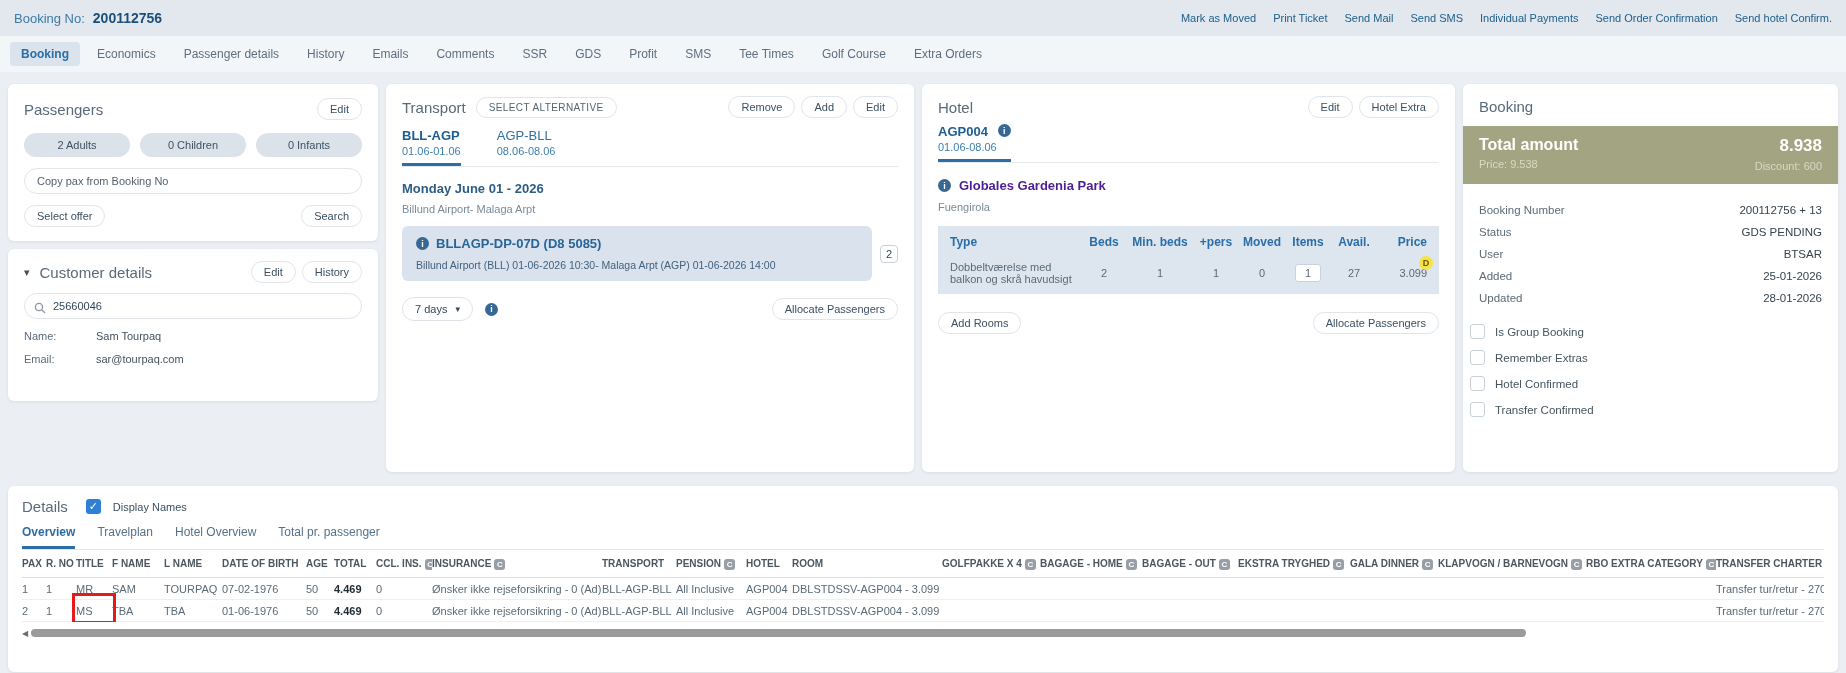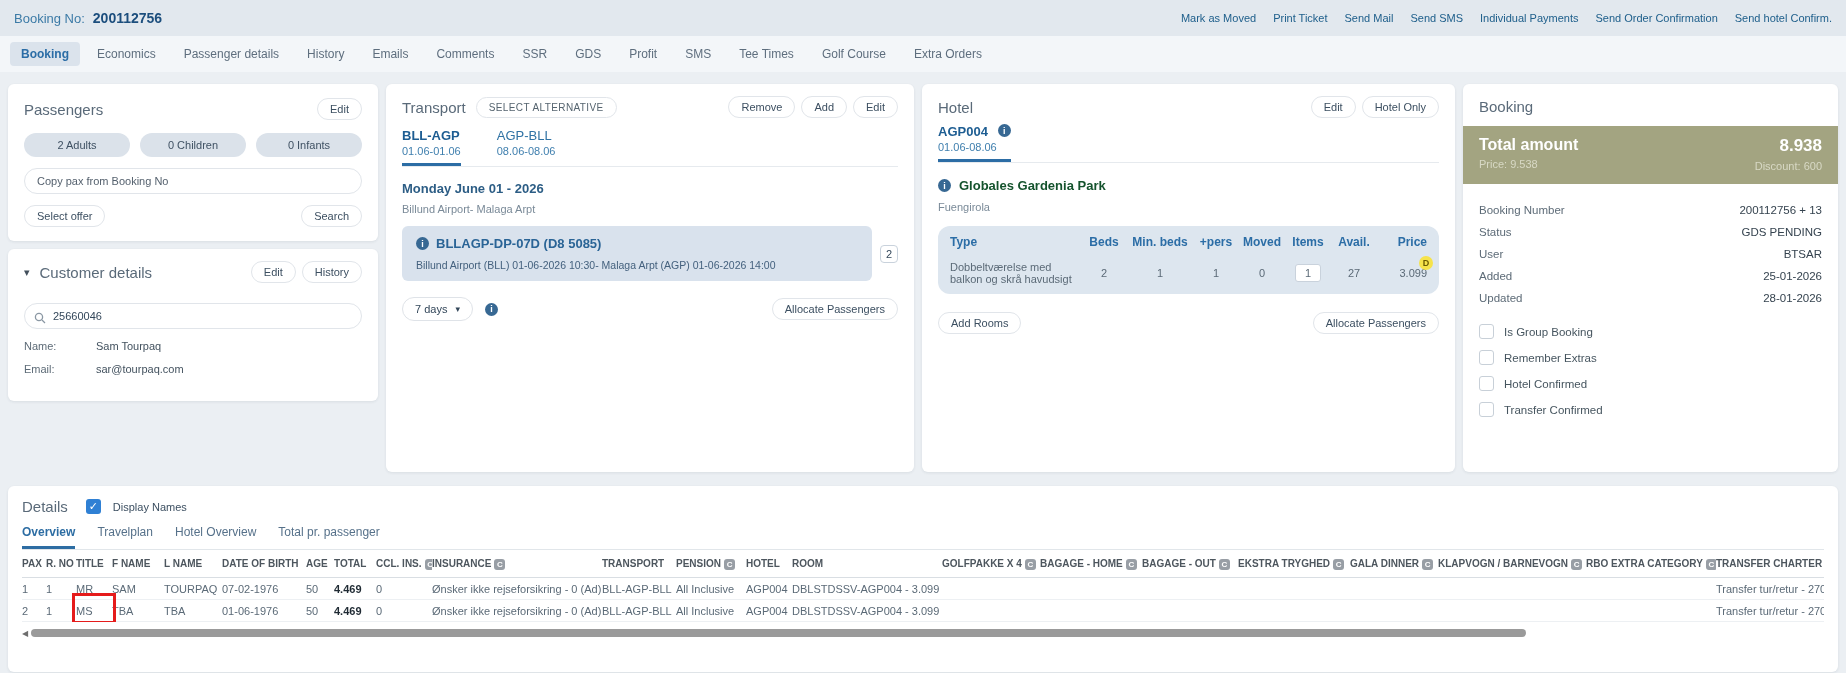--- a/index.html
+++ b/index.html
@@ -39,21 +39,21 @@
   
   .count-row { display:flex; gap:10px; margin-top:13px; }
   .count-pill { flex:1; background:#dbe2ea; border-radius:13px; padding:6px 0; font-size:11px; color:#3f5163; text-align:center; cursor:pointer; }
   .copy-input { margin-top:11px; width:100%; border:1px solid #e1e5ea; border-radius:15px; padding:6px 12px; font-size:11px; color:#4a5a68; font-family:"Liberation Sans",sans-serif; outline:none; }
   .copy-input::placeholder { color:#55616e; opacity:1; }
   .pass-bottom { display:flex; justify-content:space-between; margin-top:11px; }
 
   
   .cust-hdr-left { display:flex; align-items:center; gap:10px; }
   .chev { color:#43505c; font-size:11px; }
-  .search-wrap { position:relative; margin-top:20px;text-decoration:underline; }
+  .search-wrap { position:relative; margin-top:10px;text-decoration:underline; }
   .search-input { width:100%; border:1px solid #e1e5ea; border-radius:15px; padding:6px 12px 6px 28px; font-size:11px; color:#33475a; font-family:"Liberation Sans",sans-serif; outline:none; }
   .search-icon { position:absolute; left:10px; top:7px; }
   .kv-row { display:flex; margin-top:11px; font-size:11px; }
   .kv-row .k { width:72px; color:#5d6b77; }
   .kv-row .v { color:#43525f; }
 
   
   .trans-hdr-left { display:flex; align-items:center; gap:10px; }
   .legs-row { display:flex; gap:36px; margin-top:10px; border-bottom:1px solid #e6eaee; }
   .leg { padding-bottom:6px; cursor:pointer; }
@@ -75,23 +75,23 @@
   .select-pill { border:1px solid #dfe3e8; border-radius:15px; padding:5px 12px; font-size:11px; color:#33475a; display:inline-flex; align-items:center; gap:8px; cursor:pointer; background:#fff; }
   .select-pill .sel-chev { font-size:9px; color:#33475a; }
 
   
   .hotel-tab-row { border-bottom:1px solid #e6eaee; margin-top:6px; display:flex; }
   .hotel-tab { padding-bottom:6px; border-bottom:3px solid #2c6da5; cursor:pointer; }
   .hotel-tab .code-line { display:flex; align-items:flex-start; gap:10px; }
   .hotel-tab .code { font-size:13px; font-weight:bold; color:#1d5d92; }
   .hotel-tab .dates { font-size:11px; color:#3f7fae; margin-top:2px; }
   .hotel-name-row { display:flex; align-items:center; gap:8px; margin-top:15px; }
-  .hotel-name { font-size:13px; font-weight:bold; color:#14532d; }
+  .hotel-name { font-size:13px; font-weight:bold; color:#4c1d95; }
   .hotel-city { margin-top:8px; font-size:11px; color:#7a8a98; }
-  .room-block { margin-top:13px; background:#dde6ef; border-radius:12px; padding:9px 12px; }
+  .room-block { margin-top:13px; background:#dde6ef; border-radius:0; padding:9px 12px; }
   .room-grid { display:flex; align-items:center; }
   .room-grid .c-type { flex:1; }
   .room-grid .c-n { width:46px; text-align:center; }
   .room-grid .c-minbeds { width:66px; }
   .room-grid .c-price { width:50px; text-align:right; position:relative; }
   .room-head { font-size:12px; font-weight:bold; color:#2b6da6; }
   .room-data { margin-top:12px; font-size:11px; color:#5b6a77; }
   .items-input { background:#fff; border:1px solid #c9d2dc; border-radius:3px; width:26px; height:18px; display:inline-flex; align-items:center; justify-content:center; margin:0 auto; cursor:text; }
   .d-badge { position:absolute; top:-11px; right:-6px; width:14px; height:14px; border-radius:50%; background:#f6e34b; color:#6b5b00; font-size:9px; font-weight:bold; display:flex; align-items:center; justify-content:center; }
   .hotel-bottom { display:flex; justify-content:space-between; margin-top:18px; }
@@ -100,21 +100,21 @@
   .booking-title { padding:14px 16px 0 16px; }
   .total-banner { margin-top:11px; background:#a3a481; padding:10px 16px 12px 16px; display:flex; justify-content:space-between; }
   .tb-left .t1 { color:#fff; font-size:16px; font-weight:bold; }
   .tb-left .t2, .tb-right .t2 { color:#d8d9c5; font-size:11px; margin-top:4px; }
   .tb-right { text-align:right; }
   .tb-right .t1 { color:#fff; font-size:17px; font-weight:bold; }
   .bk-fields { padding:20px 16px 0 16px; }
   .bk-field { display:flex; justify-content:space-between; margin-bottom:10px; font-size:11.5px; }
   .bk-field .k { color:#5d6b77; }
   .bk-field .v { color:#35434f; }
-  .bk-checks { padding:10px 16px; }
+  .bk-checks { padding:10px 7px; }
   .chk-row { display:flex; align-items:center; gap:10px; margin-bottom:11px; cursor:pointer; }
   .chk-box { width:15px; height:15px; border:1px solid #c8d0d8; border-radius:3px; background:#fff; }
   .chk-label { font-size:11.5px; color:#46555f; }
 
   
   .details-card { margin:14px 8px 0 8px; height:186px; padding:12px 14px; position:relative; overflow:hidden; }
   .details-hdr { display:flex; align-items:center; gap:10px; }
   .details-title { margin-right:8px; }
   .chk-checked { width:15px; height:15px; border-radius:3px; background:#2f80d4; color:#fff; font-size:11px; display:flex; align-items:center; justify-content:center; }
   .disp-label { font-size:11px; color:#3c4f61; margin-left:2px; }
@@ -265,21 +265,21 @@
         </div>
         <button class="pill-btn">Allocate Passengers</button>
       </div>
     </div>
 
     <div class="card hotel-card">
       <div class="hdr-row">
         <span class="card-title">Hotel</span>
         <div class="btn-group">
           <button class="pill-btn">Edit</button>
-          <button class="pill-btn">Hotel Only</button>
+          <button class="pill-btn">Hotel Extra</button>
         </div>
       </div>
       <div class="hotel-tab-row">
         <div class="hotel-tab">
           <div class="code-line">
             <span class="code">AGP004</span>
             <span class="info-icon">i</span>
           </div>
           <div class="dates">01.06-08.06</div>
         </div>

